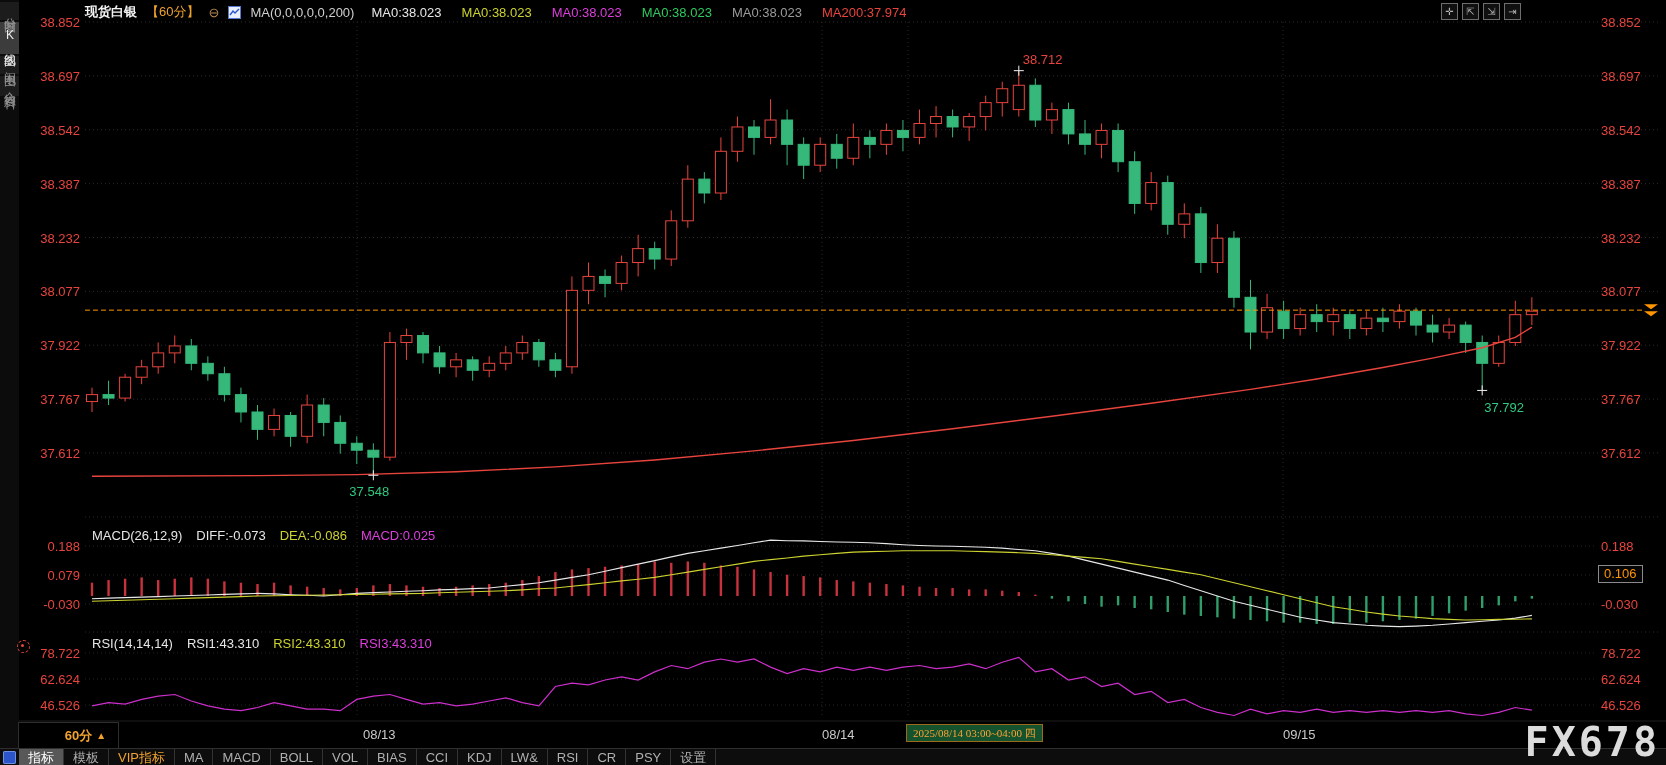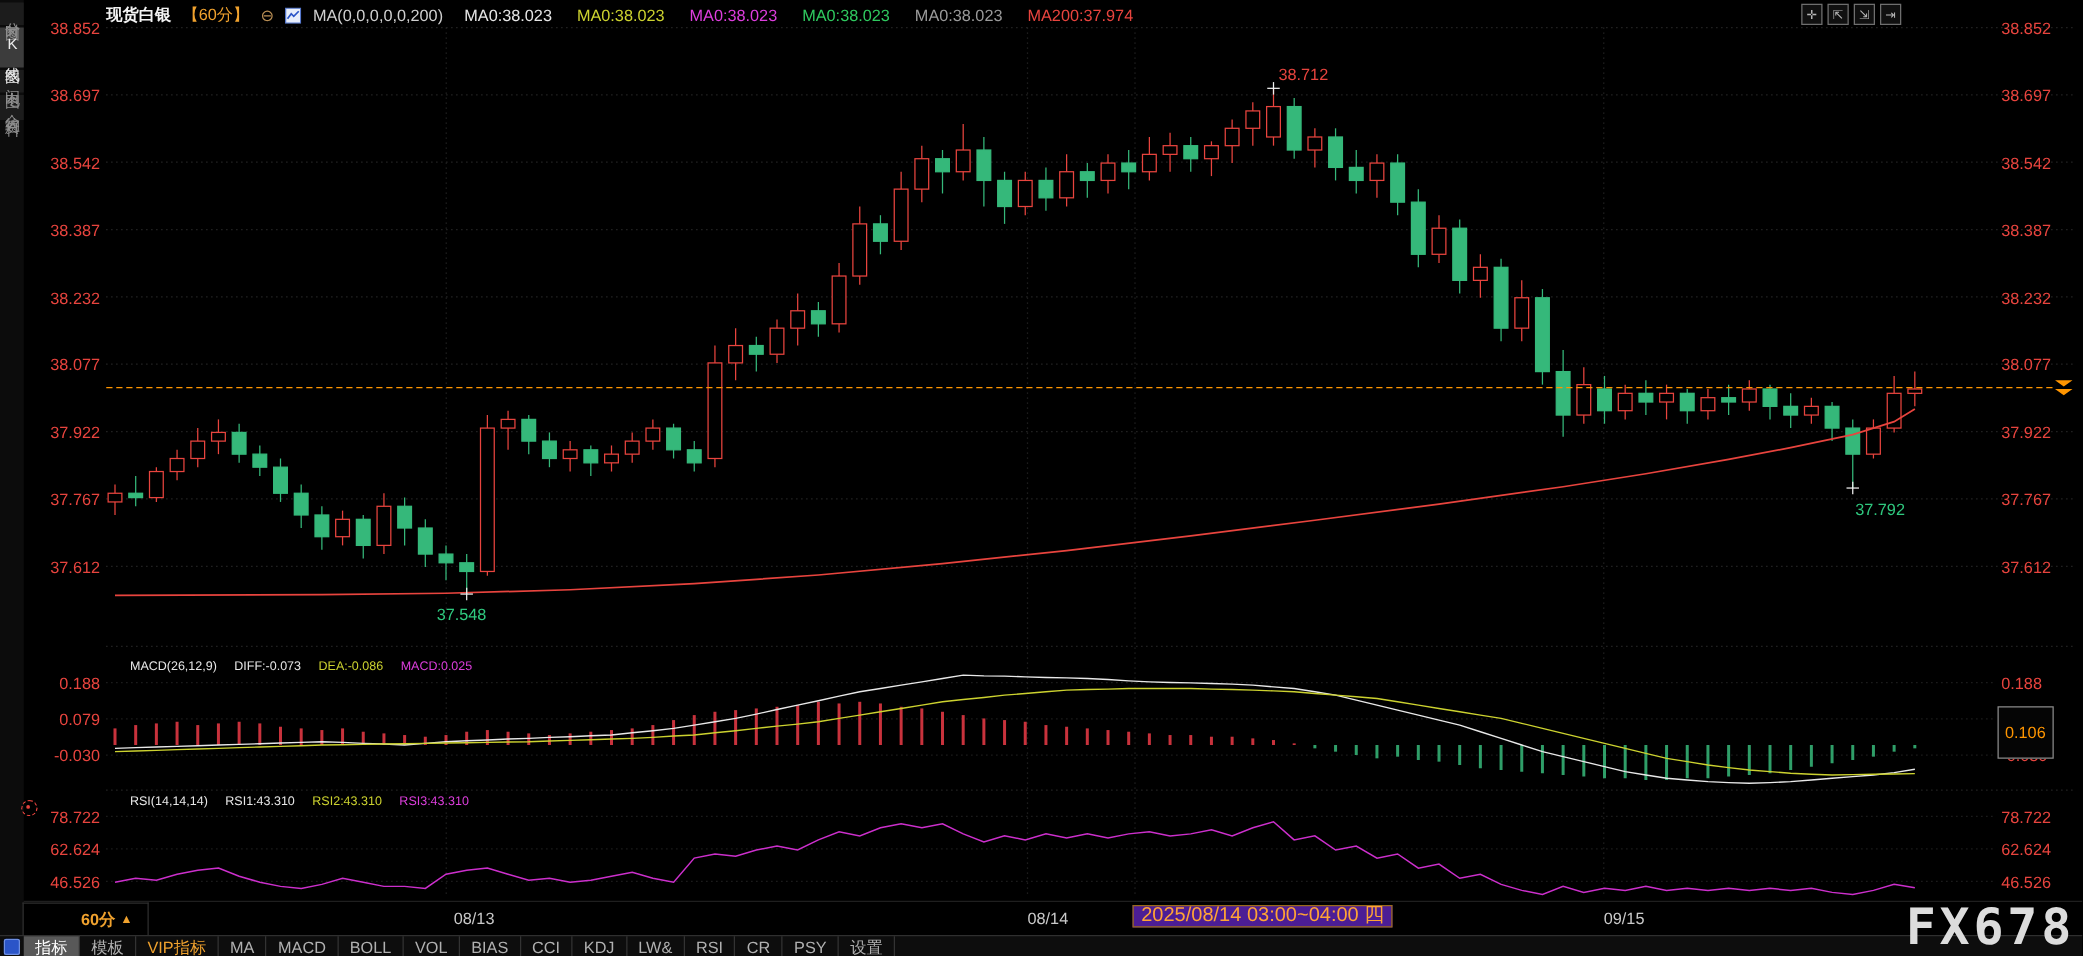--- a/index.html
+++ b/index.html
@@ -22,37 +22,37 @@
   .ma-set{color:#cfcfcf;}
   .ma-val{margin-left:8px;}
   #header-icons{position:absolute;top:3px;left:1441px;display:flex;gap:4px;z-index:3;}
   .hicon{width:15px;height:15px;border:1px solid #6e6e6e;color:#b5b5b5;font-size:10px;
          display:flex;align-items:center;justify-content:center;cursor:pointer;background:#101010;}
   
   .ax{position:absolute;z-index:2;font-size:13px;color:#e8443e;width:56px;}
   .ax.l{left:24px;text-align:right;}
   .ax.r{left:1601px;text-align:left;}
   
-  .phead{position:absolute;left:104px;z-index:3;font-size:10px;display:flex;gap:14px;white-space:nowrap;}
+  .phead{position:absolute;left:92px;z-index:3;font-size:13px;display:flex;gap:14px;white-space:nowrap;}
   .c-white{color:#e6e6e6;} .c-yellow{color:#ccd22f;} .c-magenta{color:#dd3edd;}
   #macd-head{top:528px;} #rsi-head{top:636px;}
   #rsi-gear{position:absolute;left:17px;top:640px;width:11px;height:11px;border:1px dashed #e8443e;
             border-radius:50%;z-index:3;}
   #rsi-gear i{position:absolute;left:3px;top:3px;width:3px;height:3px;background:#e8443e;border-radius:50%;}
   #macd-box{position:absolute;left:1598px;top:565px;height:16px;border:1px solid #8a8a8a;
-            background:#050505;color:#ff9500;font-size:13px;line-height:16px;padding:12px 5px;z-index:3;}
+            background:#050505;color:#ff9500;font-size:13px;line-height:16px;padding:0 5px;z-index:3;}
   
   .ann{position:absolute;z-index:3;font-size:13px;white-space:nowrap;text-align:right;}
   
   #period-cell{position:absolute;left:18px;top:722px;width:65px;height:25px;z-index:3;
                border:1px solid #2e2e2e;border-bottom:none;display:flex;align-items:center;
                justify-content:center;gap:4px;color:#f0a22e;font-size:13px;font-weight:bold;cursor:pointer;padding-left:34px;}
   .date-lab{position:absolute;top:727px;font-size:13px;color:#c9c9c9;z-index:2;}
   #sel-box{position:absolute;left:906px;top:724px;height:16px;border:1px solid #9a6b1a;
-           color:#ffa335;font-size:16px;line-height:16px;padding:0 6px;z-index:3;background:#4c1d95;}
+           color:#ffa335;font-size:11px;line-height:16px;padding:0 6px;z-index:3;background:#14532d;font-family:Liberation Serif, serif;}
   
   #toolbar{position:absolute;left:0;top:748px;width:1666px;height:17px;background:#0d0d0d;
            border-top:1px solid #2f2f2f;display:flex;align-items:stretch;z-index:3;}
   #grid-icon{width:13px;height:13px;margin:2px 3px 0 3px;background:#2b55c8;border-radius:2px;
              box-shadow:inset 0 0 0 1px #6f8fe0;cursor:pointer;}
   .tab{padding:0 9px;font-size:13px;color:#b0b0b0;border-right:1px solid #333;display:flex;
        align-items:center;cursor:pointer;white-space:nowrap;}
   .tab.active{background:#585858;color:#fff;}
   .tab.accent{color:#f0a22e;}
   

